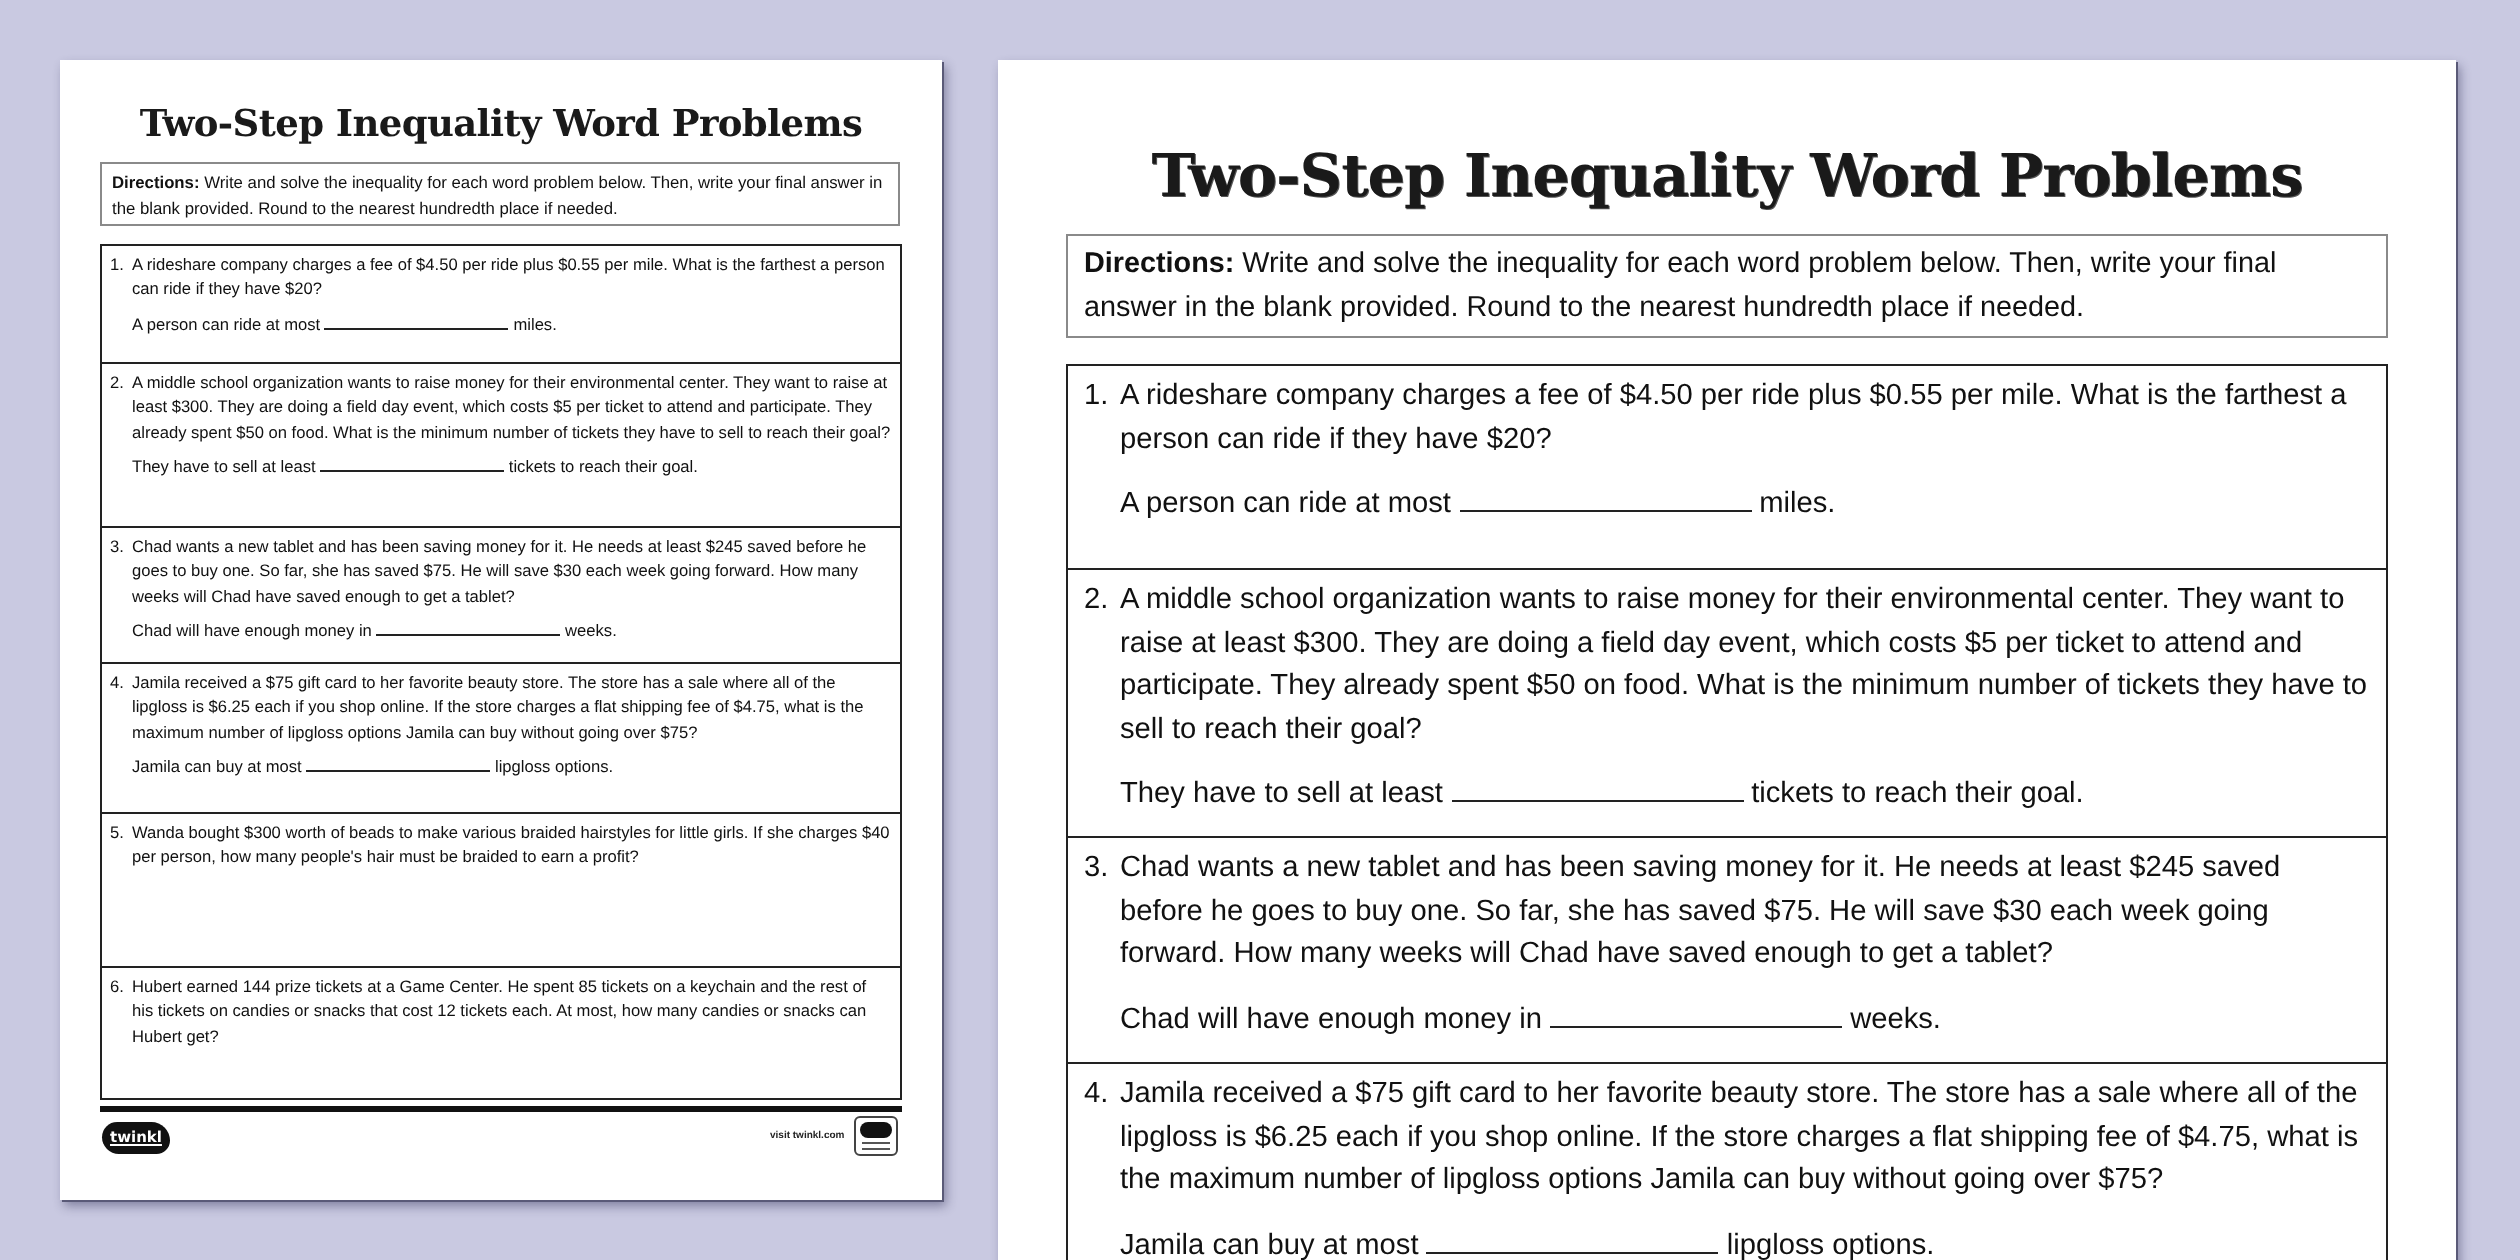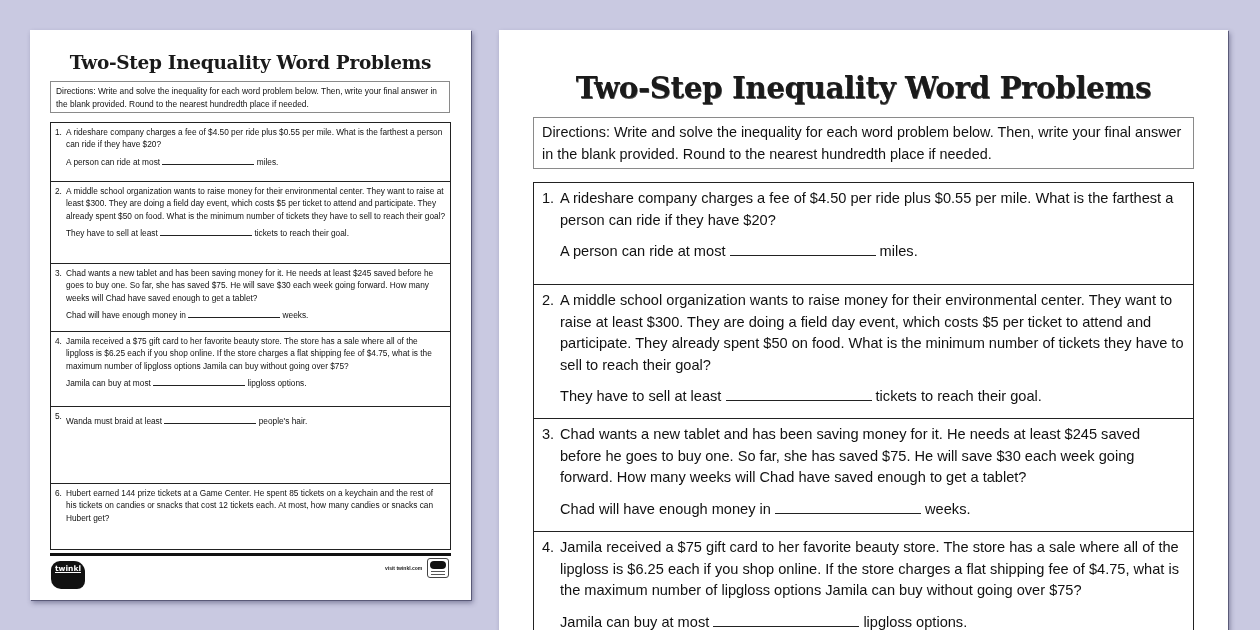--- a/index.html
+++ b/index.html
@@ -24,21 +24,21 @@
     letter-spacing: -0.3px;
   }
   #page-left .title { top: 22px; font-size: 18.5px; }
   #page-right .title { top: 40px; font-size: 29.5px; letter-spacing: -0.5px; text-shadow: 0.5px 0.5px 0 #555; }
 
   .directions {
     position: absolute; border: 1px solid #8a8a8a; box-sizing: border-box;
   }
   #page-left .directions { left: 20px; top: 51px; width: 400px; height: 32px; font-size: 8.4px; line-height: 12.5px; padding: 3px 5px; }
   #page-right .directions { left: 34px; top: 87px; width: 661px; height: 52px; font-size: 14.4px; line-height: 21.5px; padding: 4px 8px; }
-  .directions b { font-weight: normal; margin-top: 20px; }
+  .directions b { font-weight: bold; margin-top: 20px; }
 
   .problems {
     position: absolute; border: 1.4px solid #222; box-sizing: border-box;
   }
   #page-left .problems { left: 20px; top: 92px; width: 401px; height: 428px; }
   #page-right .problems { left: 34px; top: 152px; width: 661px; height: 480px; }
 
   .row { position: absolute; left: 0; right: 0; border-top: 1.4px solid #222; box-sizing: border-box; }
   .row:first-child { border-top: none; }
   .q { position: relative; }
@@ -63,21 +63,21 @@
   #page-right .q { padding-left: 18px; }
   #page-right .answer { margin-top: 10px; padding-left: 18px; }
   #page-right .blank { width: 146px; height: 14px; }
   #page-right .r0 { top: 0; height: 101px; }
   #page-right .r1 { top: 101px; height: 134px; }
   #page-right .r2 { top: 235px; height: 113px; }
   #page-right .r3 { top: 348px; height: 140px; }
 
   .footer-rule { position: absolute; left: 20px; width: 401px; top: 523px; height: 2.5px; background: #111; }
   .logo-twinkl {
-    position: absolute; left: 21px; top: 531px; width: 34px; height: 28px;
+    position: absolute; left: 21px; top: 531px; width: 34px; height: 16px;
     background: #111; border-radius: 9px 11px 8px 10px;
     color: #fff; font-size: 7.5px; font-weight: bold; text-align: center; line-height: 16px;
     font-family: "DejaVu Sans", sans-serif;
     text-decoration: underline;
   }
   .visit-link {
     position: absolute; left: 355px; top: 535px; font-size: 5px; font-weight: bold; color: #222;
   }
   .badge {
     position: absolute; left: 397px; top: 528px; width: 22px; height: 20px;
@@ -105,22 +105,21 @@
     </div>
     <div class="row r2">
       <div class="q"><span class="num">3.</span><span>Chad wants a new tablet and has been saving money for it. He needs at least $245 saved before he goes to buy one. So far, she has saved $75. He will save $30 each week going forward. How many weeks will Chad have saved enough to get a tablet?</span></div>
       <div class="answer"><span>Chad will have enough money in</span> <span class="blank"></span> <span>weeks.</span></div>
     </div>
     <div class="row r3">
       <div class="q"><span class="num">4.</span><span>Jamila received a $75 gift card to her favorite beauty store. The store has a sale where all of the lipgloss is $6.25 each if you shop online. If the store charges a flat shipping fee of $4.75, what is the maximum number of lipgloss options Jamila can buy without going over $75?</span></div>
       <div class="answer"><span>Jamila can buy at most</span> <span class="blank"></span> <span>lipgloss options.</span></div>
     </div>
     <div class="row r4">
-      <div class="q"><span class="num">5.</span></div>
-      <div class="answer"><span>Wanda must braid at least</span> <span class="blank"></span> <span>people's hair.</span></div>
+      <div class="q"><span class="num">5.</span><span>Wanda bought $300 worth of beads to make various braided hairstyles for little girls. If she charges $40 per person, how many people's hair must be braided to earn a profit?</span></div>
     </div>
     <div class="row r5">
       <div class="q"><span class="num">6.</span><span>Hubert earned 144 prize tickets at a Game Center. He spent 85 tickets on a keychain and the rest of his tickets on candies or snacks that cost 12 tickets each. At most, how many candies or snacks can Hubert get?</span></div>
     </div>
   </div>
   <div class="footer-rule"></div>
   <div class="logo-twinkl">twinkl</div>
   <div class="visit-link">visit twinkl.com</div>
   <div class="badge">
     <div class="cloud"></div>

